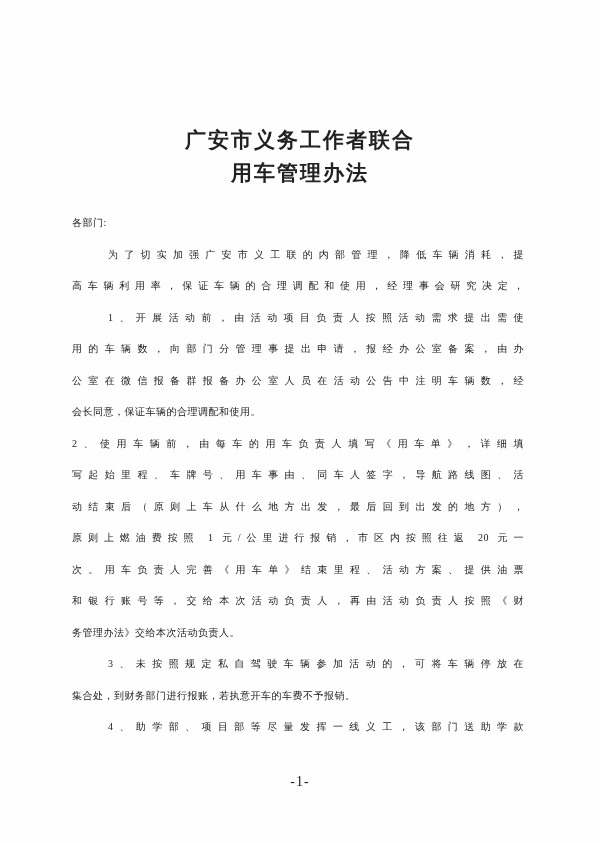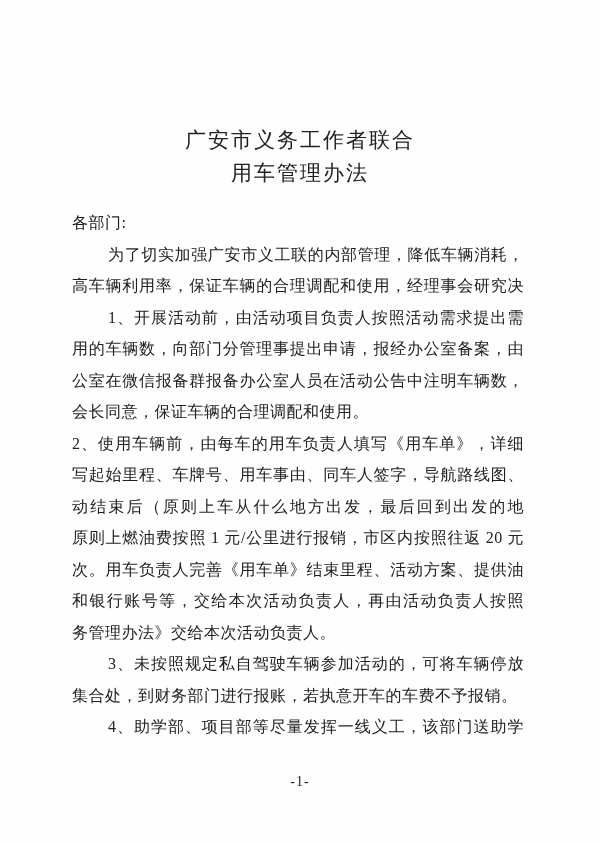--- a/index.html
+++ b/index.html
@@ -16,30 +16,30 @@
     font-family: "Liberation Serif", "DejaVu Serif", serif;
     color: #212121;
   }
   .doc-title {
     position: absolute;
     top: 124px;
     left: 0;
     right: 0;
     text-align: center;
     font-size: 21px;
-    font-weight: normal;
+    font-weight: bold;
     letter-spacing: 2px;
     line-height: 33px;
   }
   .content {
     position: absolute;
     top: 207px;
     left: 72px;
     width: 452px;
-    font-size: 16px;
+    font-size: 10px;
   }
   .line {
     height: 31.5px;
     line-height: 31.5px;
     text-align: justify;
     white-space: nowrap;
     letter-spacing: 0.5px;
   }
   .line.stretch {
     white-space: normal;

